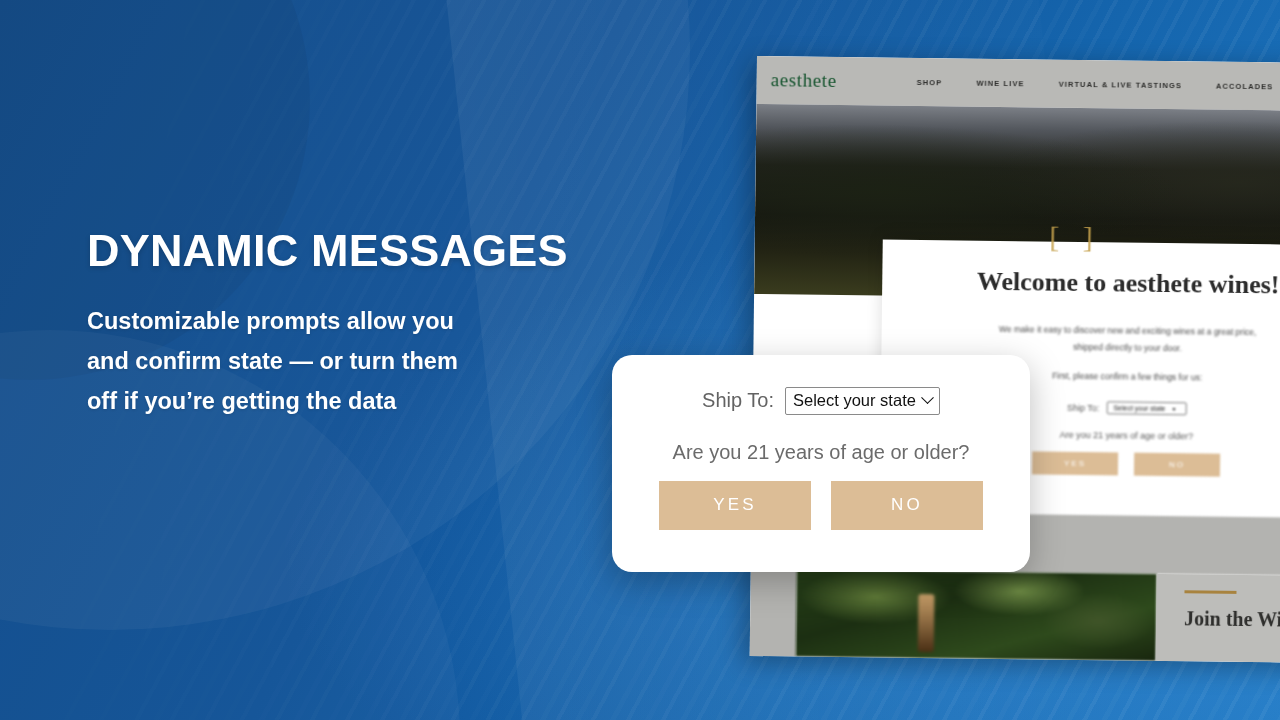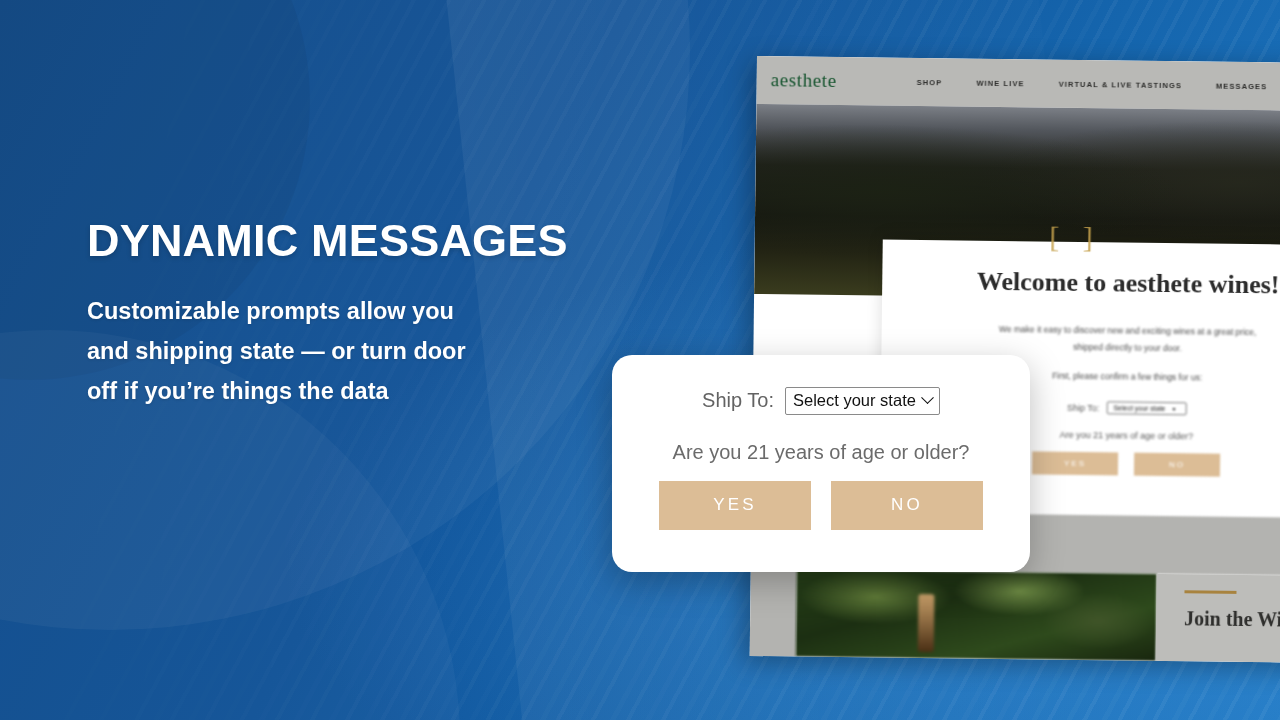--- a/index.html
+++ b/index.html
@@ -63,21 +63,21 @@
     left:38%; top:-25%;
     width:46%; height:150%;
     background:linear-gradient(100deg, rgba(255,255,255,0.06), rgba(255,255,255,0.0));
     transform:rotate(-6deg);
     pointer-events:none;
   }
 
   
   #copy {
     position:absolute;
-    left:87px; top:212px;
+    left:87px; top:222px;
     width:560px;
     z-index:20;
   }
   #headline {
     color:#ffffff;
     font-size:45px;
     line-height:1.30;
     font-weight:bold;
     letter-spacing:0.2px;
     text-shadow:0 2px 5px rgba(0,0,0,0.18);
@@ -351,34 +351,34 @@
   <div class="bg-arc a2"></div>
   <div class="bg-stripes"></div>
   <div class="bg-sheen"></div>
 
   <div id="copy">
     <h1 id="headline">
       <span class="hl-line">DYNAMIC MESSAGES</span>
     </h1>
     <p id="subcopy">
       <span class="sc-line">Customizable prompts allow you</span>
-      <span class="sc-line">and shipping state — or turn door</span>
-      <span class="sc-line">off if you’re things the data</span>
+      <span class="sc-line">and confirm state — or turn them</span>
+      <span class="sc-line">off if you’re getting the data</span>
     </p>
   </div>
 
   <div id="mockup">
 
     <div class="mk-nav">
       <div class="mk-logo">aesthete</div>
       <div class="mk-navlinks">
         <span class="mk-navlink">SHOP</span>
         <span class="mk-navlink">WINE LIVE</span>
         <span class="mk-navlink">VIRTUAL &amp; LIVE TASTINGS</span>
-        <span class="mk-navlink">MESSAGES</span>
+        <span class="mk-navlink">ACCOLADES</span>
 
       </div>
     </div>
 
     <div class="mk-hero">
       <div class="mk-hero-brackets">[ ]</div>
     </div>
 
     <div class="mk-panel">
       <div class="mk-panel-title">Welcome to aesthete wines!</div>

